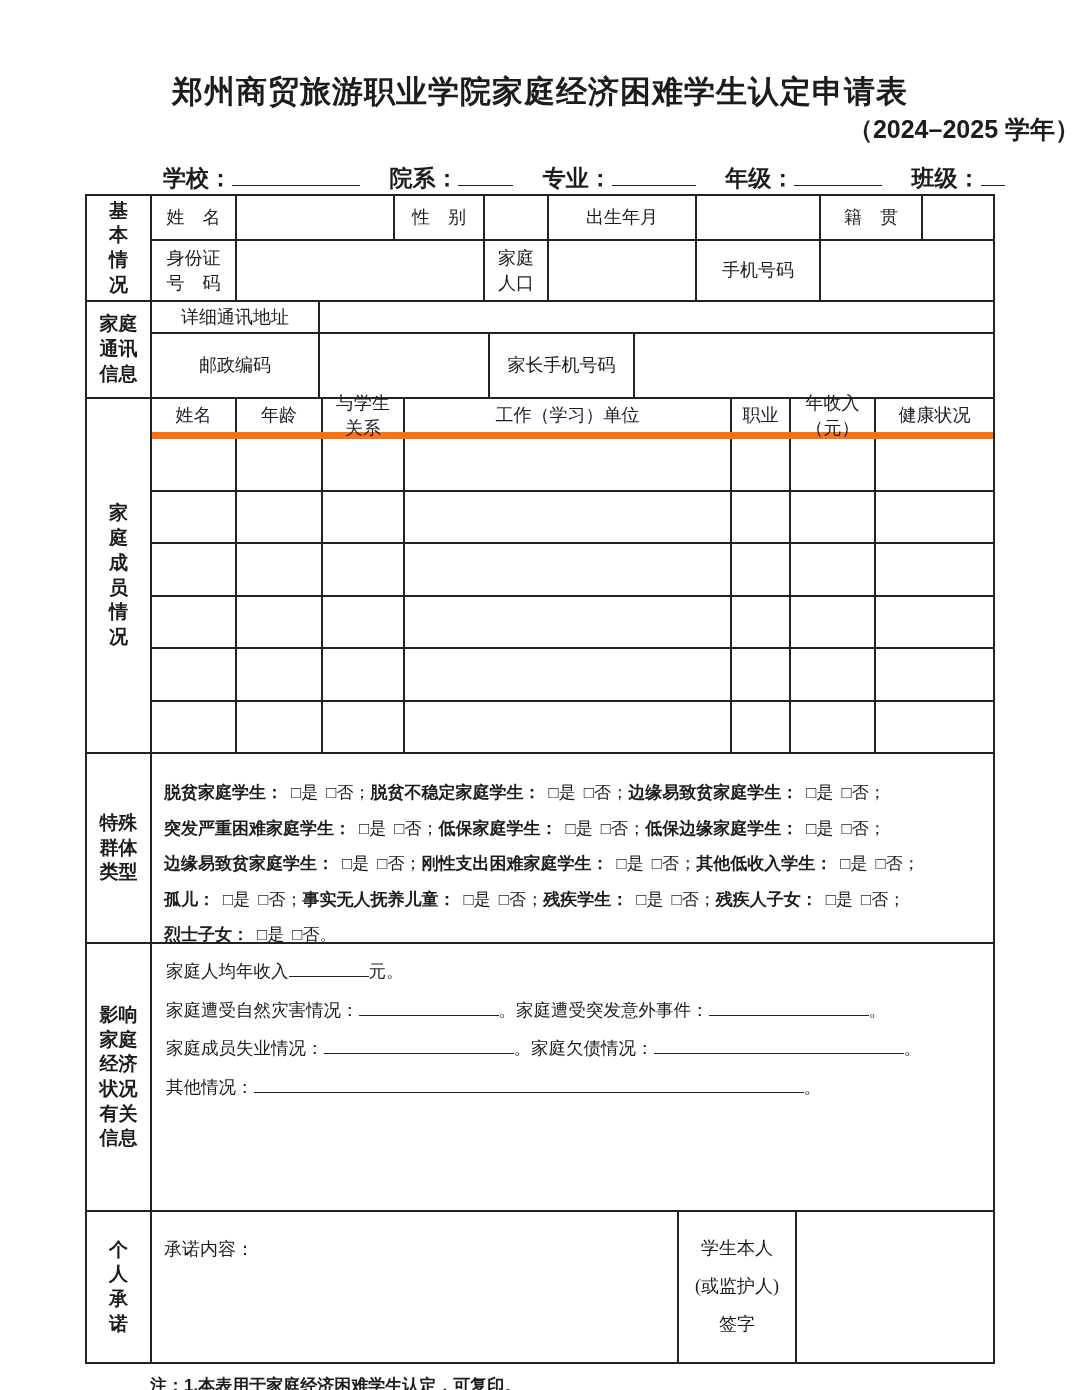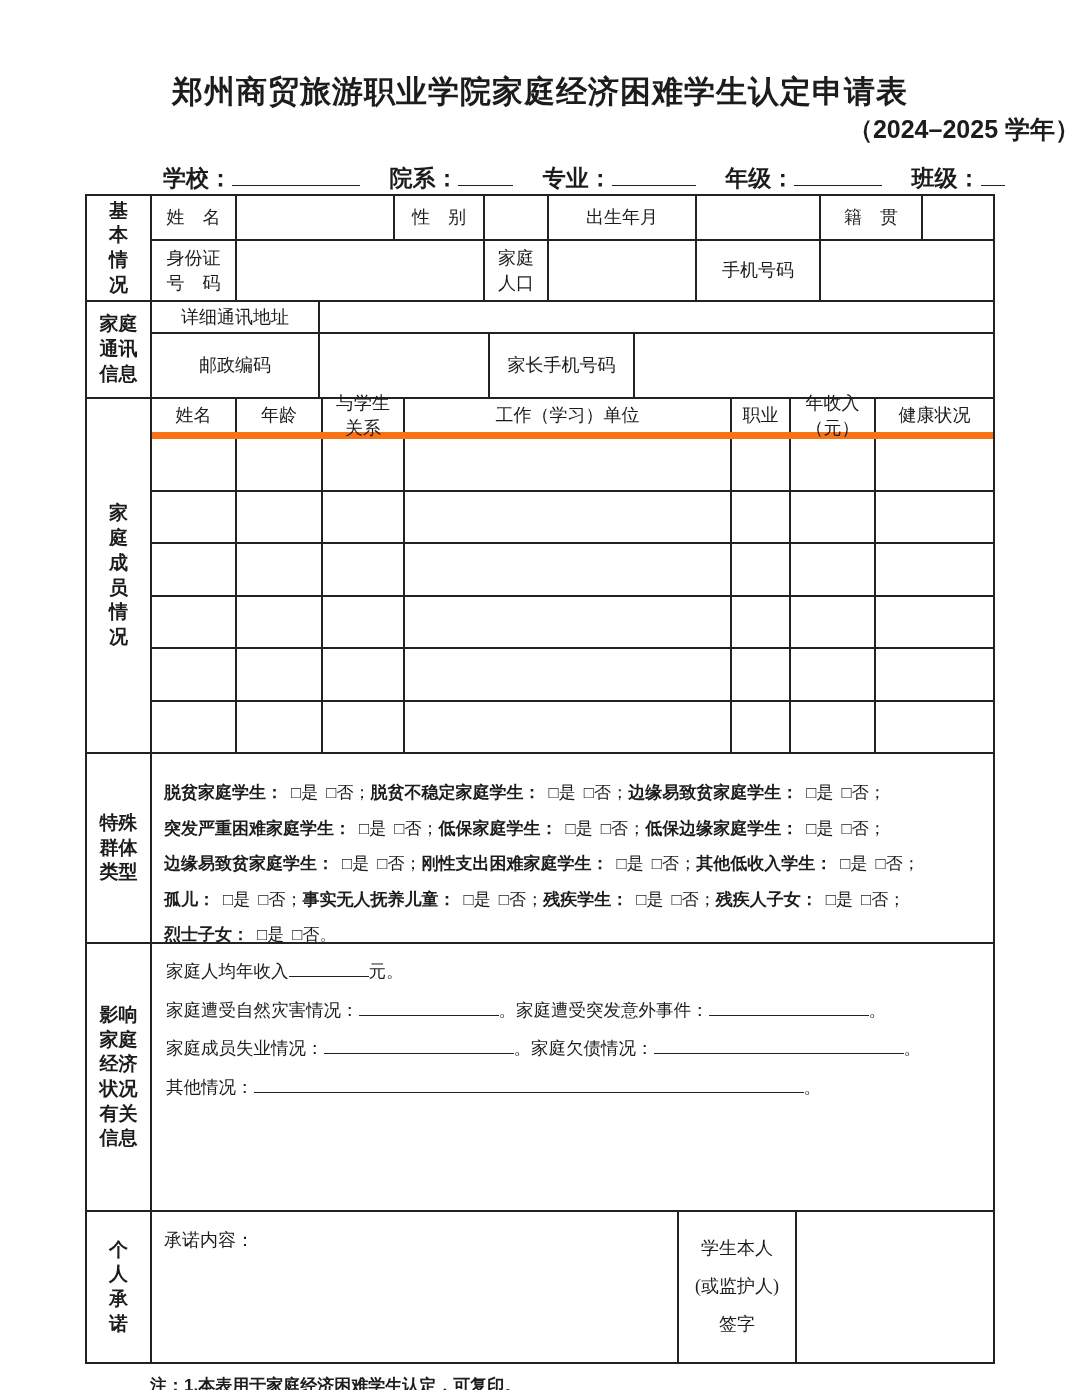--- a/index.html
+++ b/index.html
@@ -38,21 +38,21 @@
   .fam-body .row:last-child{border-bottom:none}
   
   .txt-box{display:block;padding:21px 12px}
   .tline{line-height:35.5px;font-size:17px;white-space:nowrap}
   .iline{line-height:38.5px;font-size:17.5px;white-space:nowrap}
   .bseg{font-family:"Liberation Sans","DejaVu Sans",sans-serif;font-weight:bold}
   .cbx{margin-left:8px}
   .ul{display:inline-block;border-bottom:1.6px solid #222;height:1em;vertical-align:baseline}
   
   .p0{flex:0 0 527px}.p1{flex:0 0 118px;line-height:2.1}.p2{flex:1}
-  .pledge-cell{align-items:flex-start;justify-content:flex-start;padding:16px 12px;font-size:18px}
+  .pledge-cell{align-items:flex-start;justify-content:flex-start;padding:25px 12px;font-size:18px}
   .note{margin:10px 0 0 150px;font-size:17px;font-family:"Liberation Sans","DejaVu Sans",sans-serif;font-weight:bold}
 </style>
 </head>
 <body>
 
 <div>
 
   <div class="title">郑州商贸旅游职业学院家庭经济困难学生认定申请表</div>
   <div class="subtitle">（2024–2025 学年）</div>
   <div class="school-line"><span class="bseg">学校：</span><span class="ul" style="width: 128px;"></span><span class="bseg">　 院系：</span><span class="ul" style="width: 55px;"></span><span class="bseg">　 专业：</span><span class="ul" style="width: 84px;"></span><span class="bseg">　 年级：</span><span class="ul" style="width: 88px;"></span><span class="bseg">　 班级：</span><span class="ul" style="width: 24px;"></span></div>

